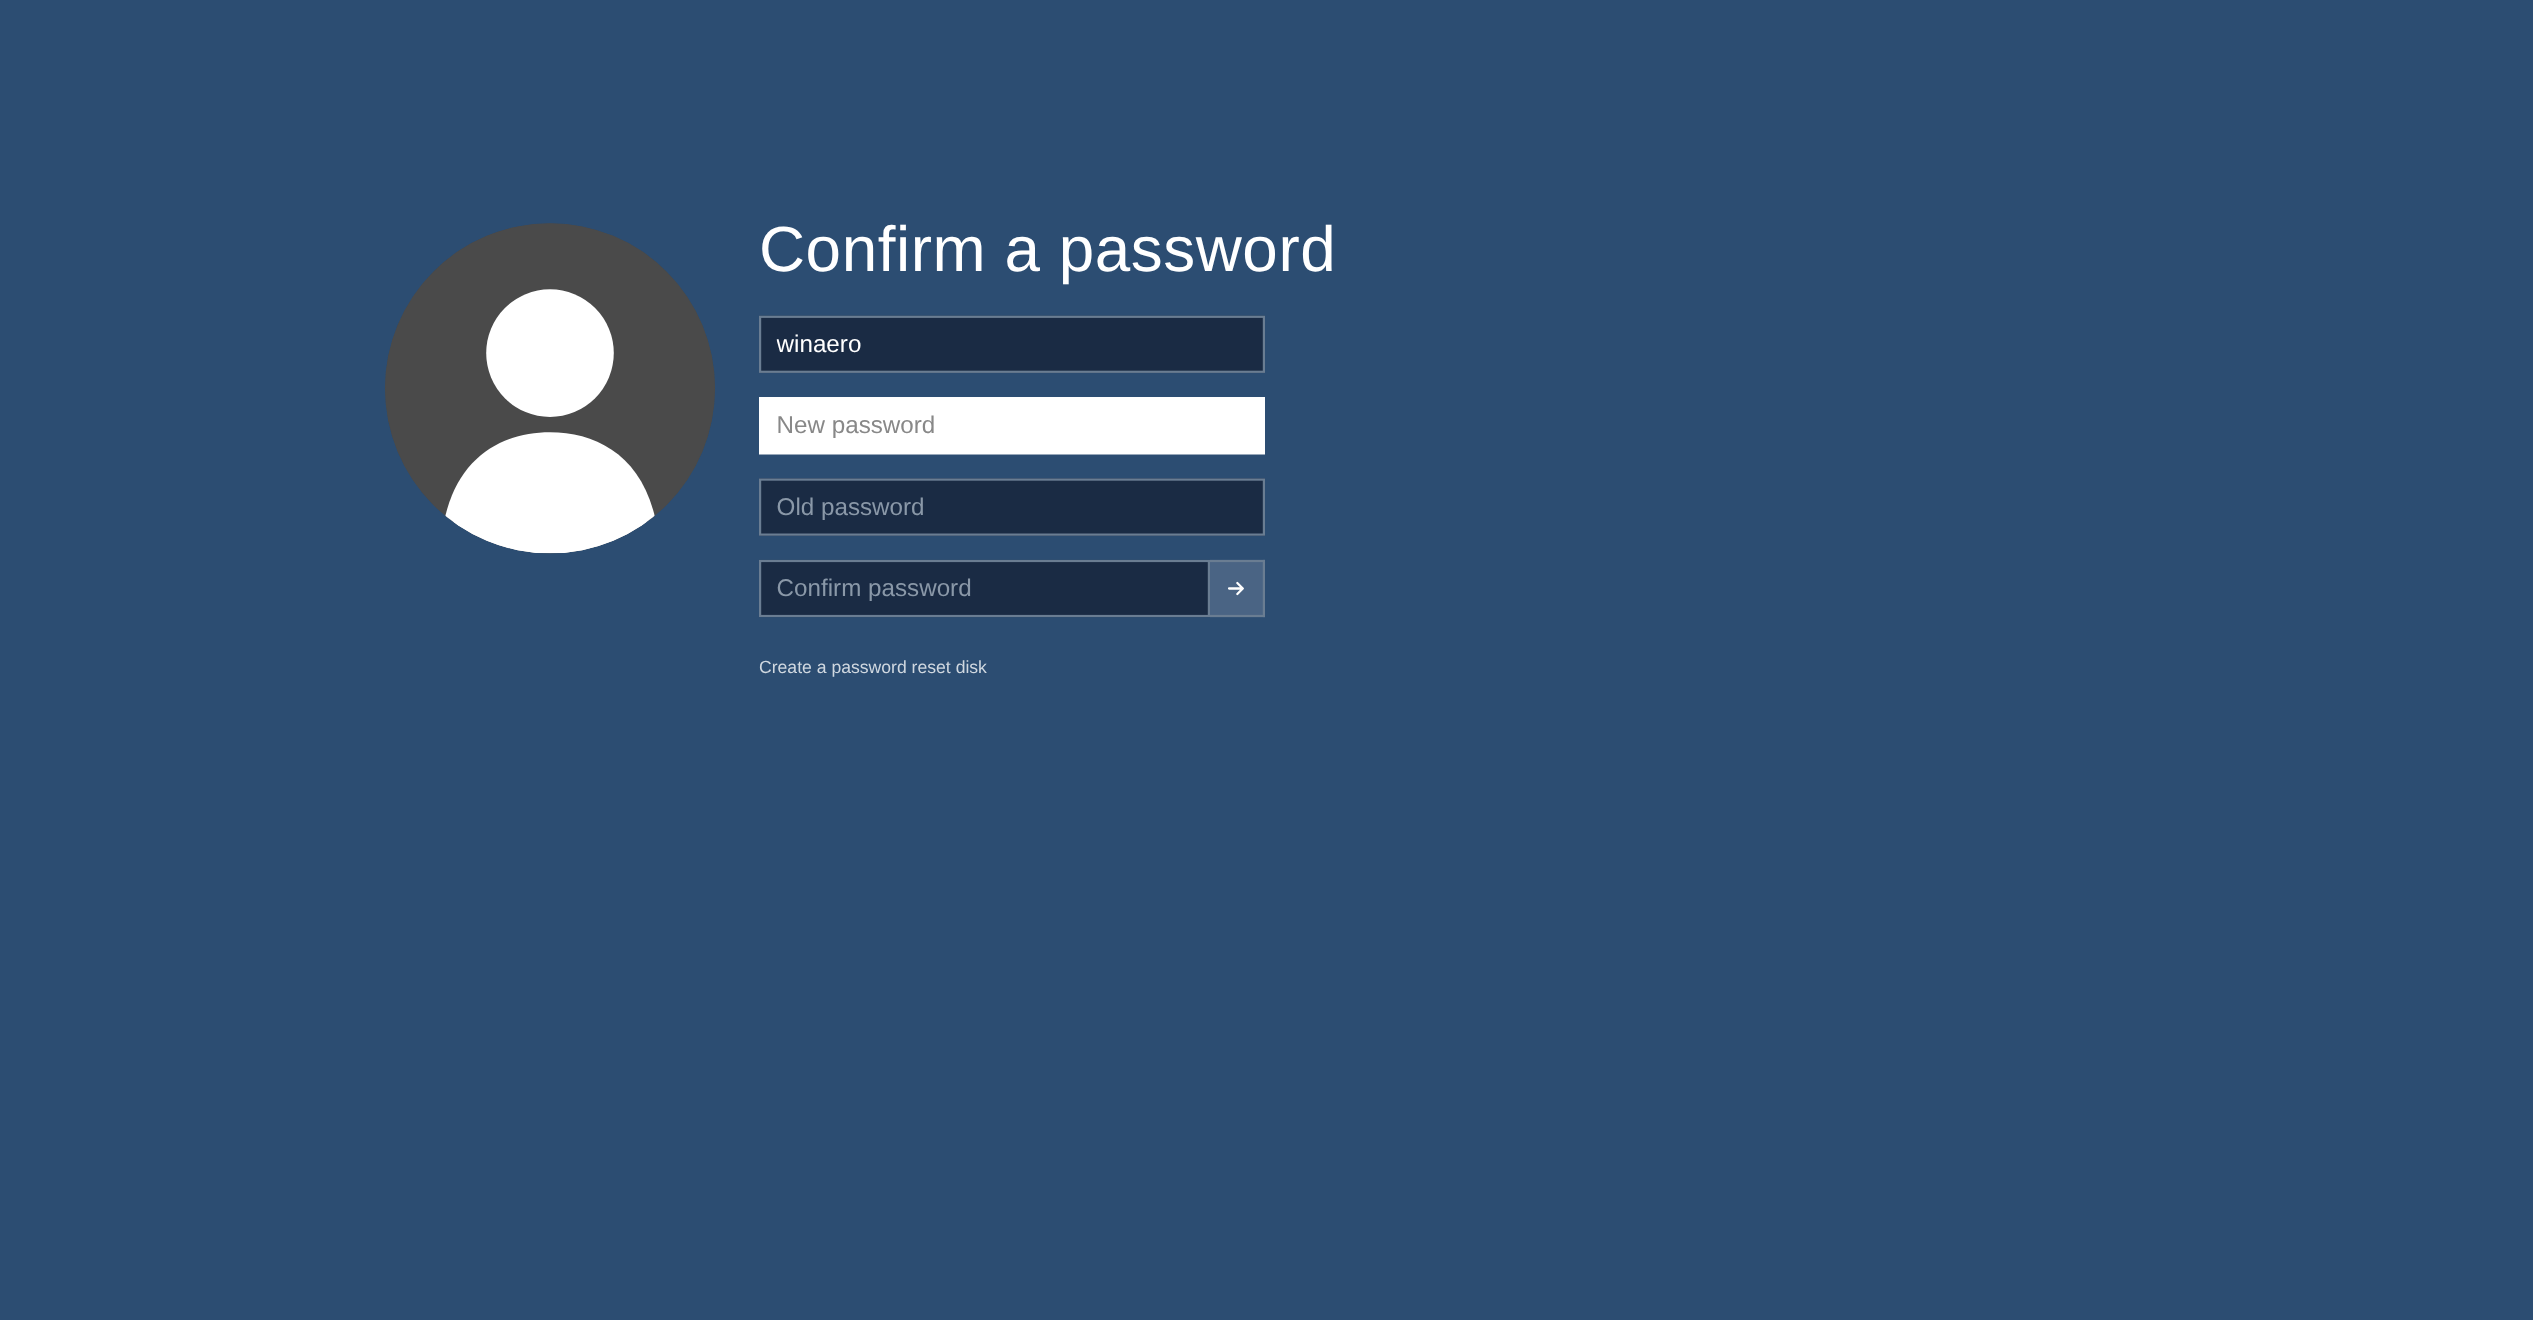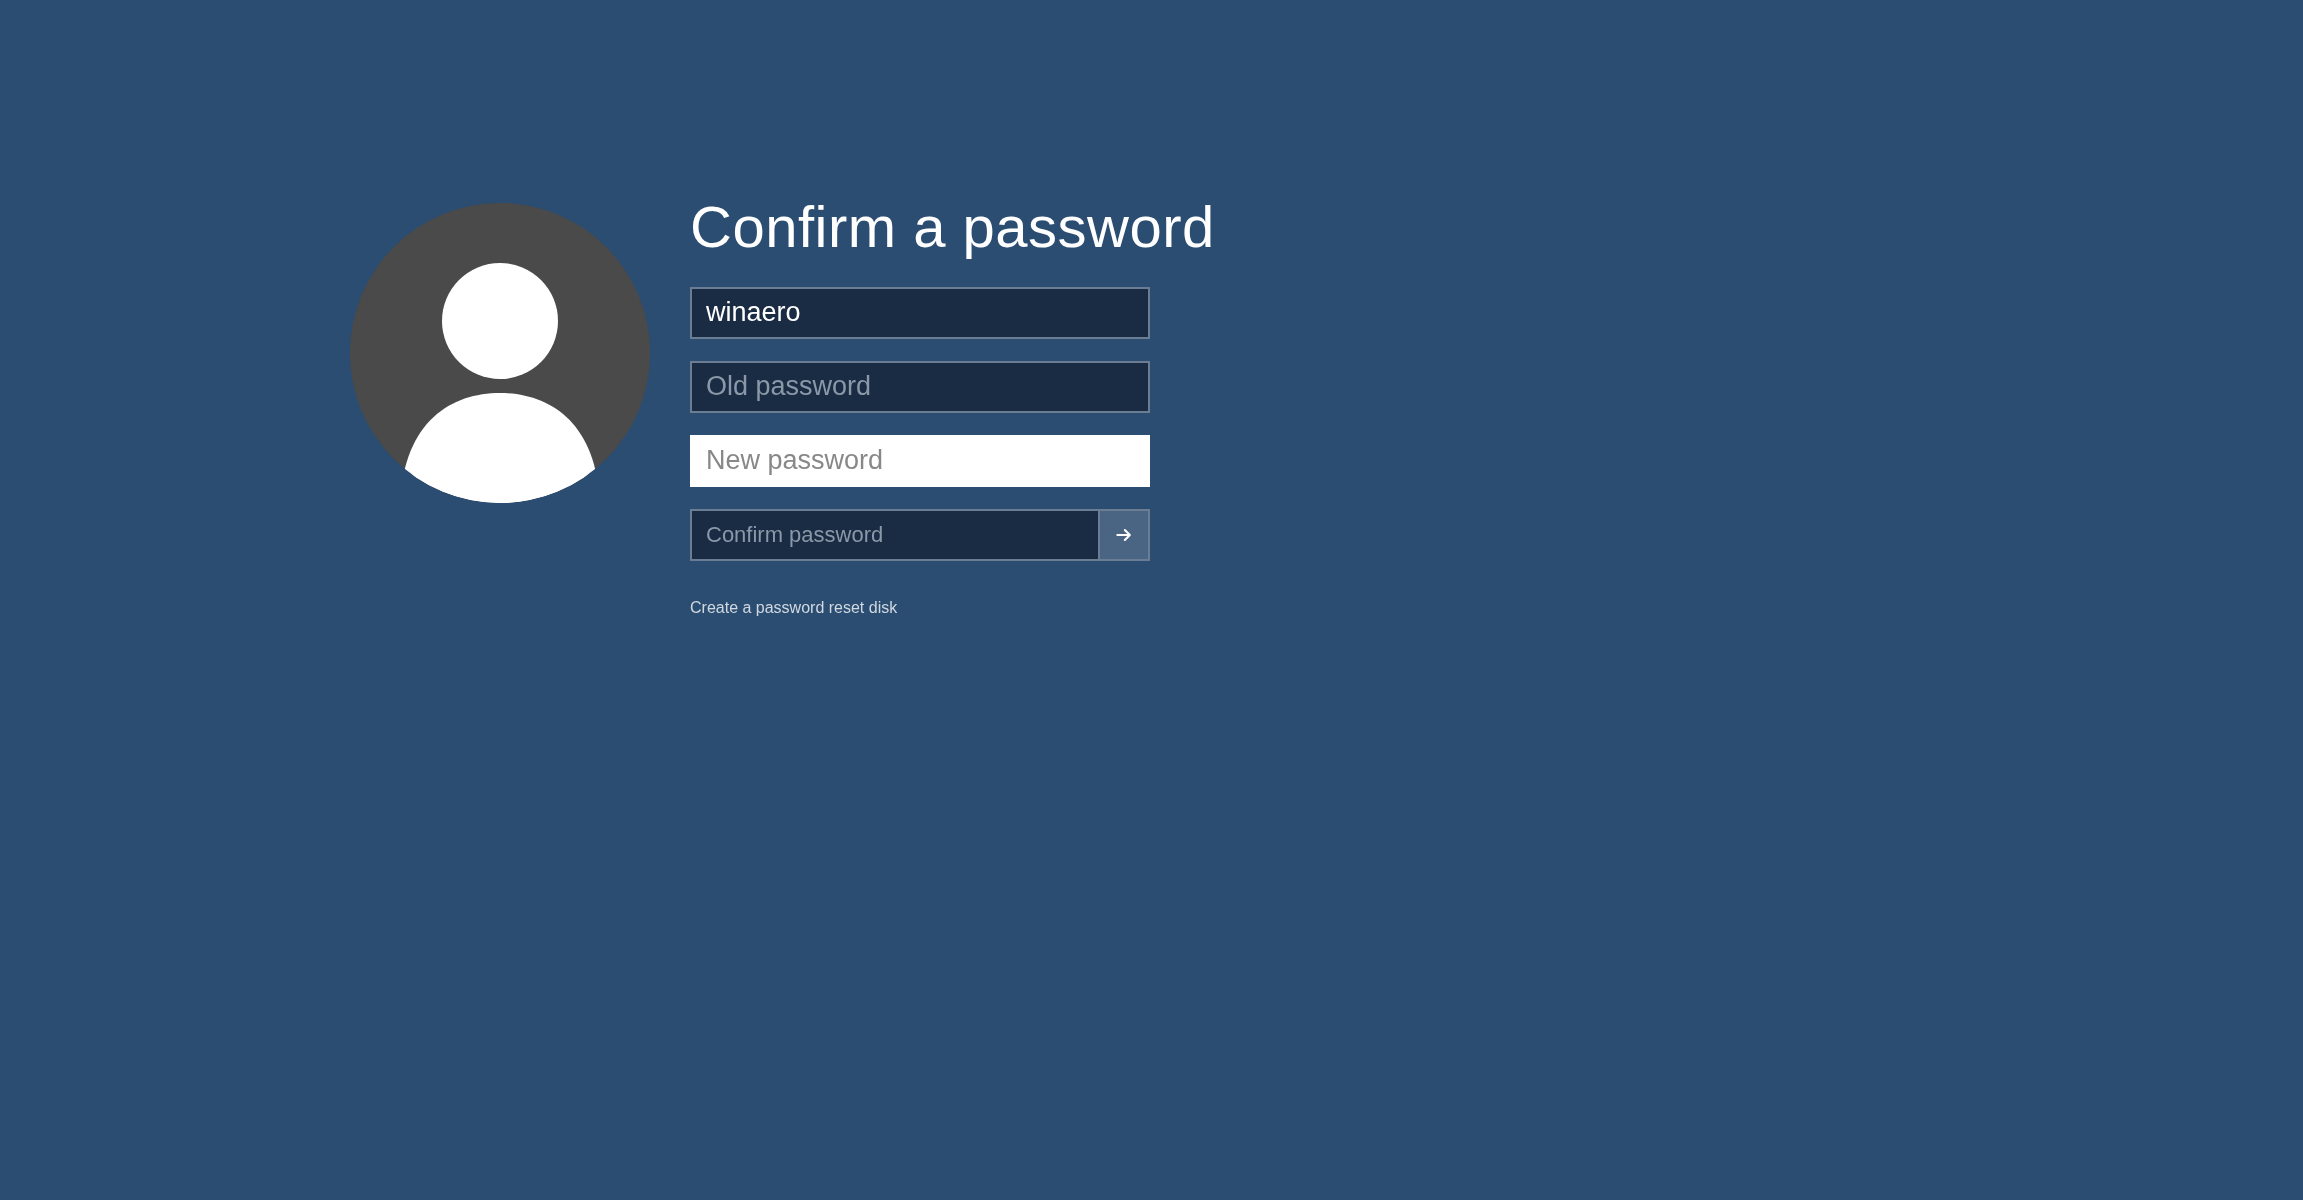--- a/index.html
+++ b/index.html
@@ -58,21 +58,21 @@
       height: 52px;
       margin-bottom: 22px;
       display: flex;
     }
     .text-input {
       width: 100%;
       height: 100%;
       background-color: #1a2b44;
       border: 2px solid #6a7d92;
       color: #ffffff;
-      font-size: 27px;
+      font-size: 22px;
       font-weight: 300;
       padding: 0 14px;
       outline: none;
       font-family: inherit;
     }
     .text-input::placeholder {
       color: #8a98a8;
       font-weight: 300;
     }
     .text-input.active {
@@ -144,25 +144,25 @@
   </div>
 
   <div class="form-column">
     <h1 class="title">Confirm a password</h1>
 
     <div class="field-row">
       <input type="text" class="text-input" value="winaero" style="">
     </div>
 
     <div class="field-row">
-      <input type="password" class="text-input" placeholder="Old password" style="">
+      <input type="password" class="text-input active" placeholder="New password" style="">
     </div>
 
     <div class="field-row">
-      <input type="password" class="text-input active" placeholder="New password" style="">
+      <input type="password" class="text-input" placeholder="Old password" style="">
     </div>
 
     <div class="confirm-row">
       <input type="password" class="confirm-input" placeholder="Confirm password" style="">
       <div class="submit-btn">
         <svg class="arrow-svg" viewBox="0 0 24 24">
           <path d="M 4 12 L 18 12 M 13 6 L 19 12 L 13 18" stroke="#ffffff" stroke-width="2.5" fill="none" stroke-linecap="round" stroke-linejoin="round"></path>
         </svg>
       </div>
     </div>

